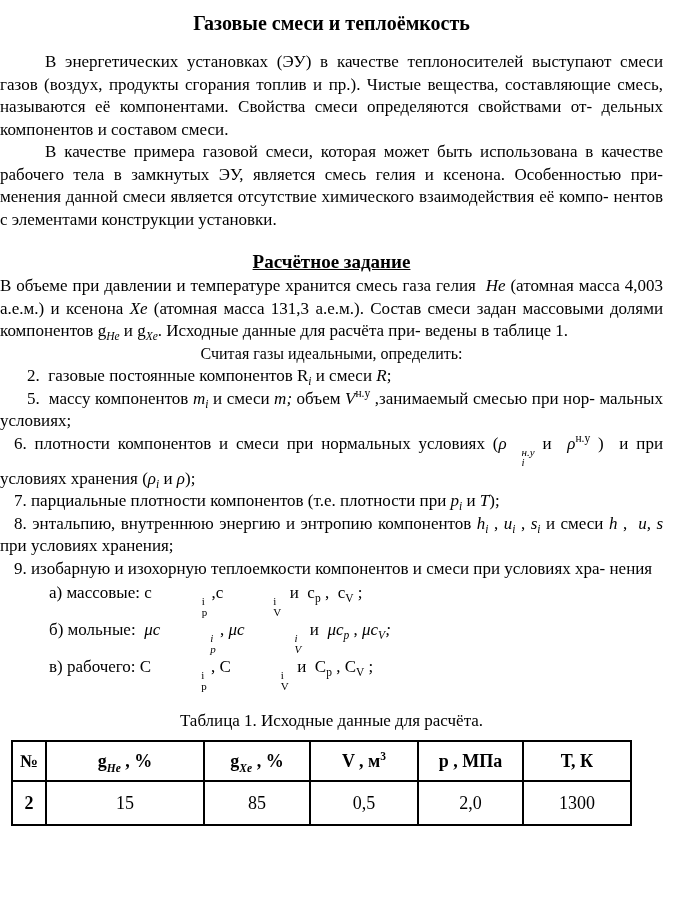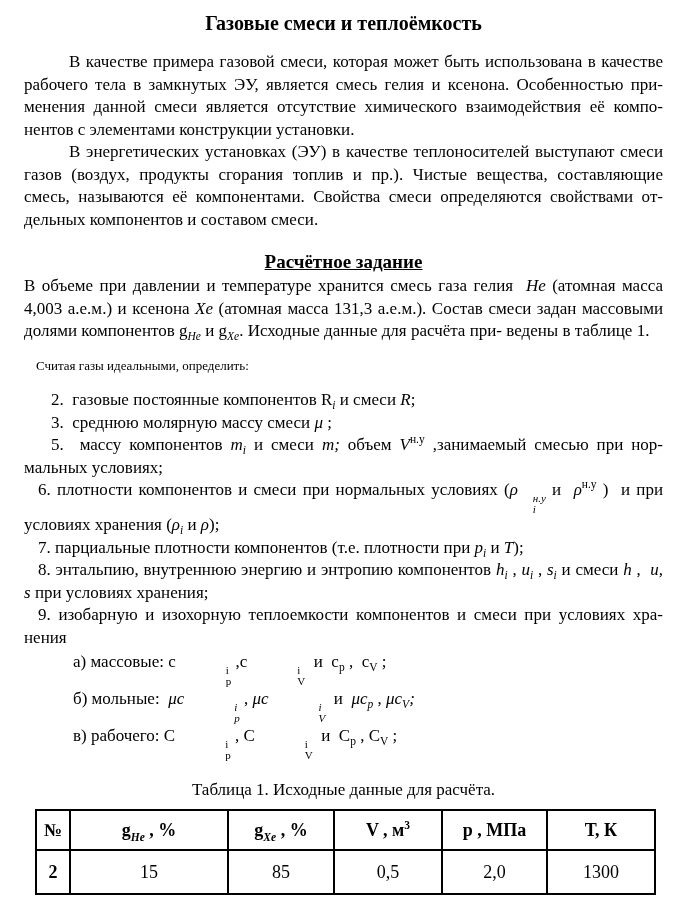--- a/index.html
+++ b/index.html
@@ -1,20 +1,20 @@
 <!DOCTYPE html>
 <html><head>
 <meta charset="utf-8">
 <style>
   html,body { margin:0; padding:0; background:#ffffff; }
   .page {
     position:relative;
     width:673px; height:914px;
     box-sizing:border-box;
-    padding:8px 10px 0 24px;
+    padding:8px 10px 0 0;
     background:#ffffff;
     color:#000000;
     font-family:"Liberation Serif", serif;
     overflow:hidden;
   }
   .doc-title {
     font-size:20px; font-weight:bold;
     text-align:center;
     margin:4px 0 16px 0;
   }
@@ -23,21 +23,21 @@
     text-align:justify;
     margin:0;
   }
   .indent { text-indent:45px; }
   .section-heading {
     font-size:19px; font-weight:bold;
     text-align:center;
     margin:20px 0 2px 0;
   }
   .section-heading .u { text-decoration:underline;margin-top:32px; }
-  .intro-line { font-size:13px; line-height:22.5px; margin:12px; }
+  .intro-line { font-size:16px; line-height:22.5px; margin:0;text-align:center; }
   .item  { font-size:17px; line-height:22.5px; text-align:justify; margin:0; }
   .ind-a { text-indent:27px; }
   .ind-b { text-indent:14px; }
   .subitem { font-size:17px; line-height:26px; margin:0; text-indent:49px; }
   .it { font-style:italic;text-align:right; }
   sub, sup { font-size:11.5px; line-height:0; }
   .stack {
     display:inline-flex; flex-direction:column; align-items:flex-start;
     vertical-align:-7px; line-height:1; margin-left:1px;
   }
@@ -61,32 +61,31 @@
   table.data-table td { height:42px; }
   td.first-col { font-weight:bold; }
 </style>
 </head>
 <body>
 
 <div class="page">
 
   <h1 class="doc-title">Газовые смеси и теплоёмкость</h1>
 
+  <p class="para indent">В энергетических установках (ЭУ) в качестве теплоносителей выступают смеси газов (воздух, продукты сгорания топлив и пр.). Чистые вещества, составляющие смесь, называются её компонентами. Свойства смеси определяются свойствами от- дельных компонентов и составом смеси.</p>
   <p class="para indent">В качестве примера газовой смеси, которая может быть использована в качестве рабочего тела в замкнутых ЭУ, является смесь гелия и ксенона. Особенностью при- менения данной смеси является отсутствие химического взаимодействия её компо- нентов с элементами конструкции установки.</p>
-  <p class="para indent">В энергетических установках (ЭУ) в качестве теплоносителей выступают смеси газов (воздух, продукты сгорания топлив и пр.). Чистые вещества, составляющие смесь, называются её компонентами. Свойства смеси определяются свойствами от- дельных компонентов и составом смеси.</p>
 
   <h2 class="section-heading"><span class="u">Расчётное задание</span></h2>
 
   <p class="para"><span>В объеме при давлении и температуре хранится смесь газа гелия &nbsp;</span><span class="it">Не</span><span> (атомная масса 4,003 а.е.м.) и ксенона </span><span class="it">Хе</span><span> (атомная масса 131,3 а.е.м.). Состав смеси задан массовыми долями компонентов </span><span>g</span><sub class="it">He</sub><span> и </span><span>g</span><sub class="it">Xe</sub><span>. Исходные данные для расчёта при- ведены в таблице 1.</span></p>
 
   <p class="intro-line">Считая газы идеальными, определить:</p>
 
   <div>
     <p class="item ind-a"><span>2.&nbsp; газовые постоянные компонентов R</span><sub class="it">i</sub><span> и смеси </span><span class="it">R</span><span>;</span></p>
-    <p class="item ind-a"><span>3.&nbsp; среднюю молярную массу смеси </span><span class="it">μ</span><span> ;</span></p>
     <p class="item ind-a"><span>5.&nbsp; массу компонентов </span><span class="it">m</span><sub class="it">i</sub><span> и смеси </span><span class="it">m;</span><span> объем </span><span class="it">V</span><sup>н.у</sup><span> ,занимаемый смесью при нор- мальных условиях;</span></p>
     <p class="item ind-b"><span>6. плотности компонентов и смеси при нормальных условиях (</span><span class="it">ρ</span><span class="stack it">
           <span class="stk-sup">н.у</span>
           <span class="stk-sub">i</span>
         </span><span> и &nbsp;</span><span class="it">ρ</span><sup>н.у</sup><span> ) &nbsp;и при условиях хранения (</span><span class="it">ρ</span><sub class="it">i</sub><span> и </span><span class="it">ρ</span><span>);</span></p>
     <p class="item ind-b"><span>7. парциальные плотности компонентов (т.е. плотности при </span><span class="it">p</span><sub class="it">i</sub><span> и </span><span class="it">T</span><span>);</span></p>
     <p class="item ind-b"><span>8. энтальпию, внутреннюю энергию и энтропию компонентов </span><span class="it">h</span><sub class="it">i</sub><span> , </span><span class="it">u</span><sub class="it">i</sub><span> , </span><span class="it">s</span><sub class="it">i</sub><span> и смеси </span><span class="it">h</span><span> , &nbsp;</span><span class="it">u, s</span><span> при условиях хранения;</span></p>
     <p class="item ind-b"><span>9. изобарную и изохорную теплоемкости компонентов и смеси при условиях хра- нения</span></p>
   </div>
 

